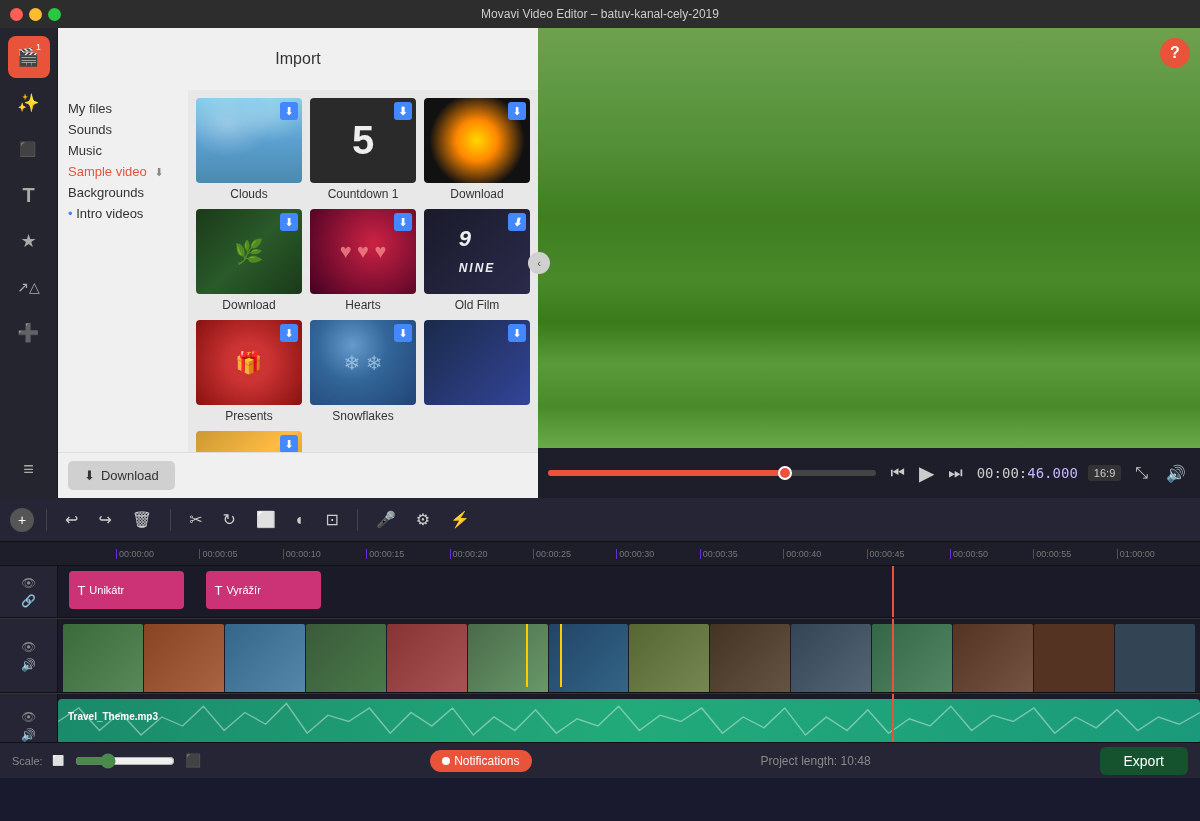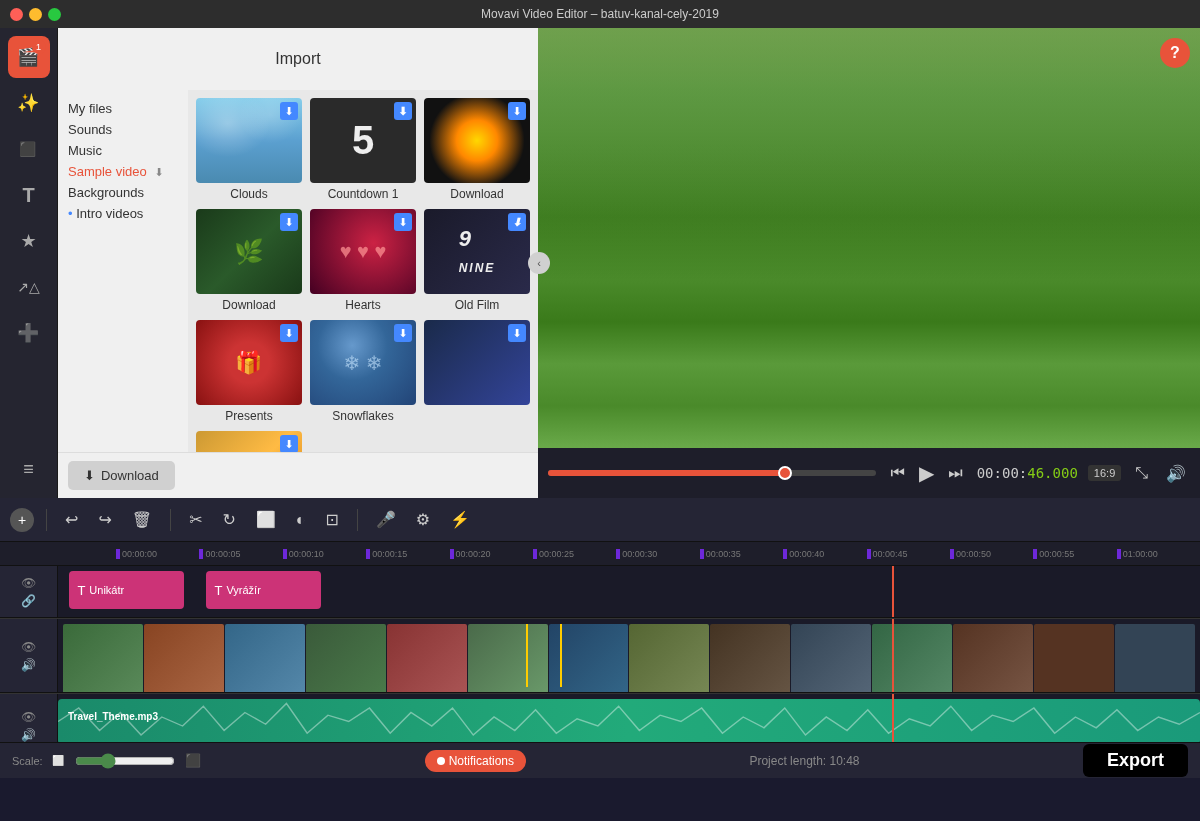--- a/index.html
+++ b/index.html
@@ -261,21 +261,21 @@
       border-radius: 50%;
       background: #e8533a;
       border: 2px solid white;
       position: absolute;
       top: -4px; left: 72%;
       transform: translateX(-50%);
     }
     .control-btns { display: flex; gap: 6px; align-items: center; }
     .ctrl-btn { background: none; border: none; color: #ccc; font-size: 16px; cursor: pointer; padding: 4px; }
     .time-display { font-family: monospace; font-size: 14px; color: #ccc; }
-    .time-display .accent { color: #84cc16; }
+    .time-display .accent { color: #c4b5fd; }
     .ratio-badge {
       background: #333; color: #ccc; border-radius: 3px;
       padding: 2px 6px; font-size: 11px;
     }
 
     
     .timeline-area {
       height: 280px;
       background: #1e1e2a;
       display: flex;
@@ -307,21 +307,21 @@
       border-bottom: 1px solid #111;
       overflow: hidden;
     }
     .ruler-marks {
       display: flex;
       width: 100%;
       padding-left: 58px;
     }
     .ruler-mark {
       flex: 1; font-size: 9px; color: #777; text-align: left;
-      border-left: 4px solid #6d28d9; padding-left: 2px;
+      border-left: 1px solid #6d28d9; padding-left: 2px;
     }
     .track-row {
       display: flex;
       height: 55px;
       border-bottom: 1px solid #111;
       position: relative;
     }
     .track-controls {
       width: 58px;
       background: #252535;
@@ -377,23 +377,23 @@
     .scale-slider { width: 100px; accent-color: #4a8a4a; }
     .notif-btn {
       background: #e8533a; color: white;
       border: none; border-radius: 12px;
       padding: 4px 12px; font-size: 12px; cursor: pointer;
       display: flex; align-items: center; gap: 4px;
       margin: 0 auto;
     }
     .project-length { font-size: 12px; color: #888; }
     .export-btn {
-      background: #000000; color: white;
+      background: #14532d; color: white;
       border: none; border-radius: 6px;
-      padding: 6px 24px; font-size: 18px; font-weight: 700;
+      padding: 6px 24px; font-size: 14px; font-weight: 400;
       cursor: pointer; margin-left: auto;
     }
 
     
     .cloud-decor {
       position: absolute; bottom: 0; left: 0; right: 0; top: 0;
       background:
         radial-gradient(ellipse at 30% 30%, rgba(255,255,255,0.3) 0%, transparent 40%),
         radial-gradient(ellipse at 70% 20%, rgba(255,255,255,0.2) 0%, transparent 30%);
     }

